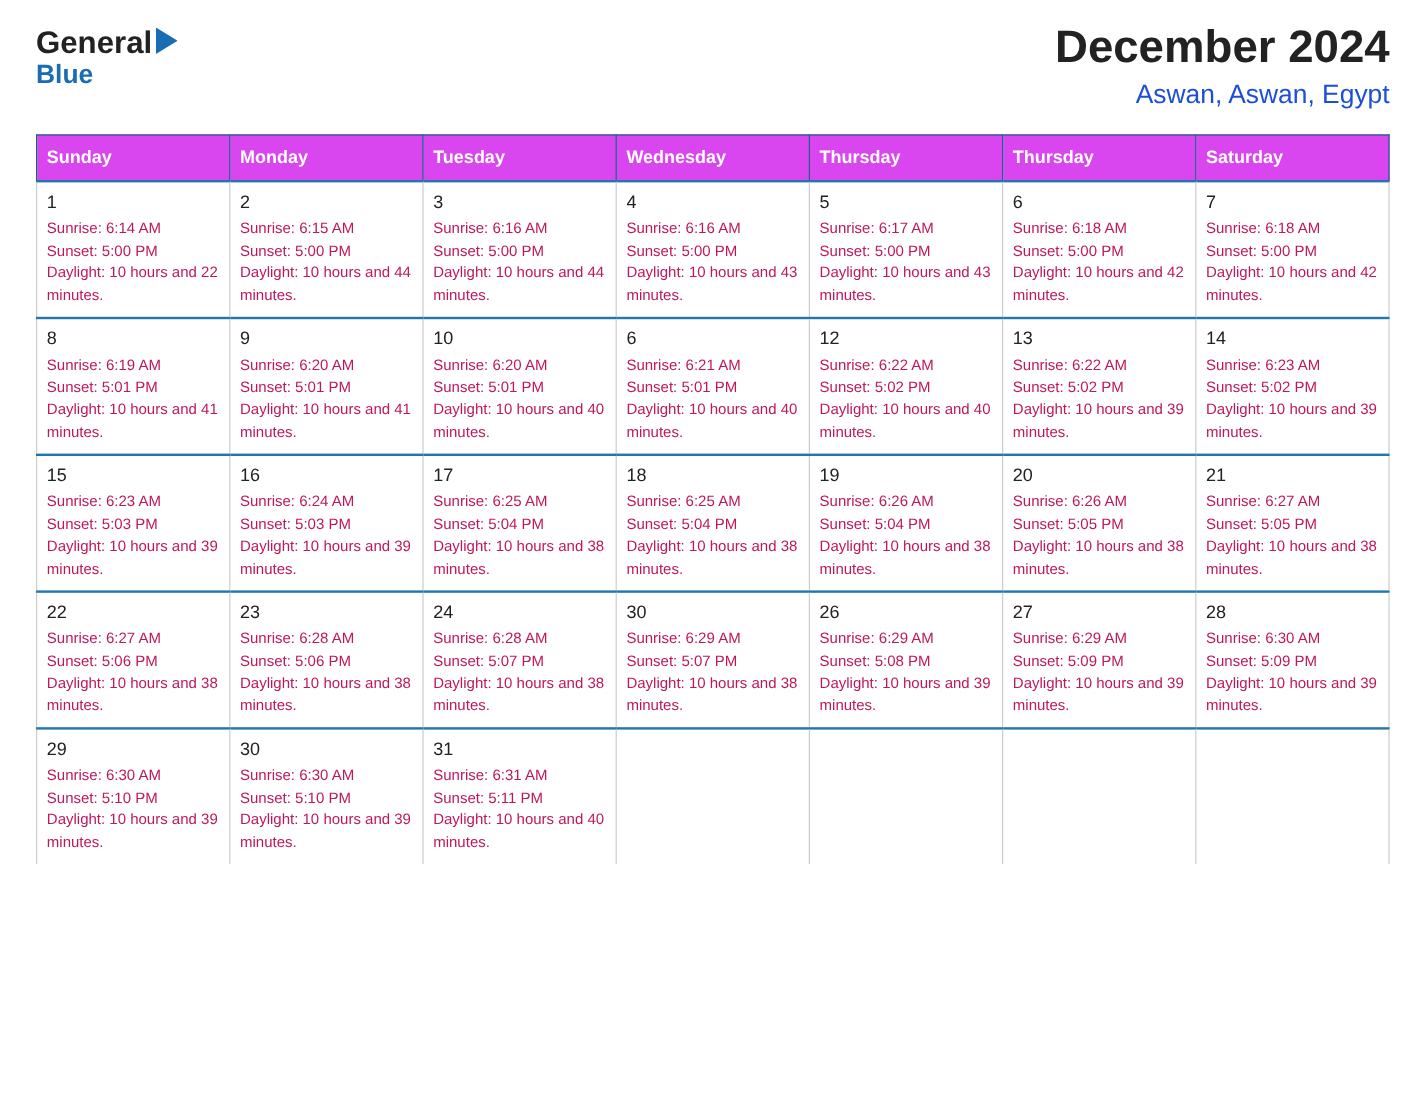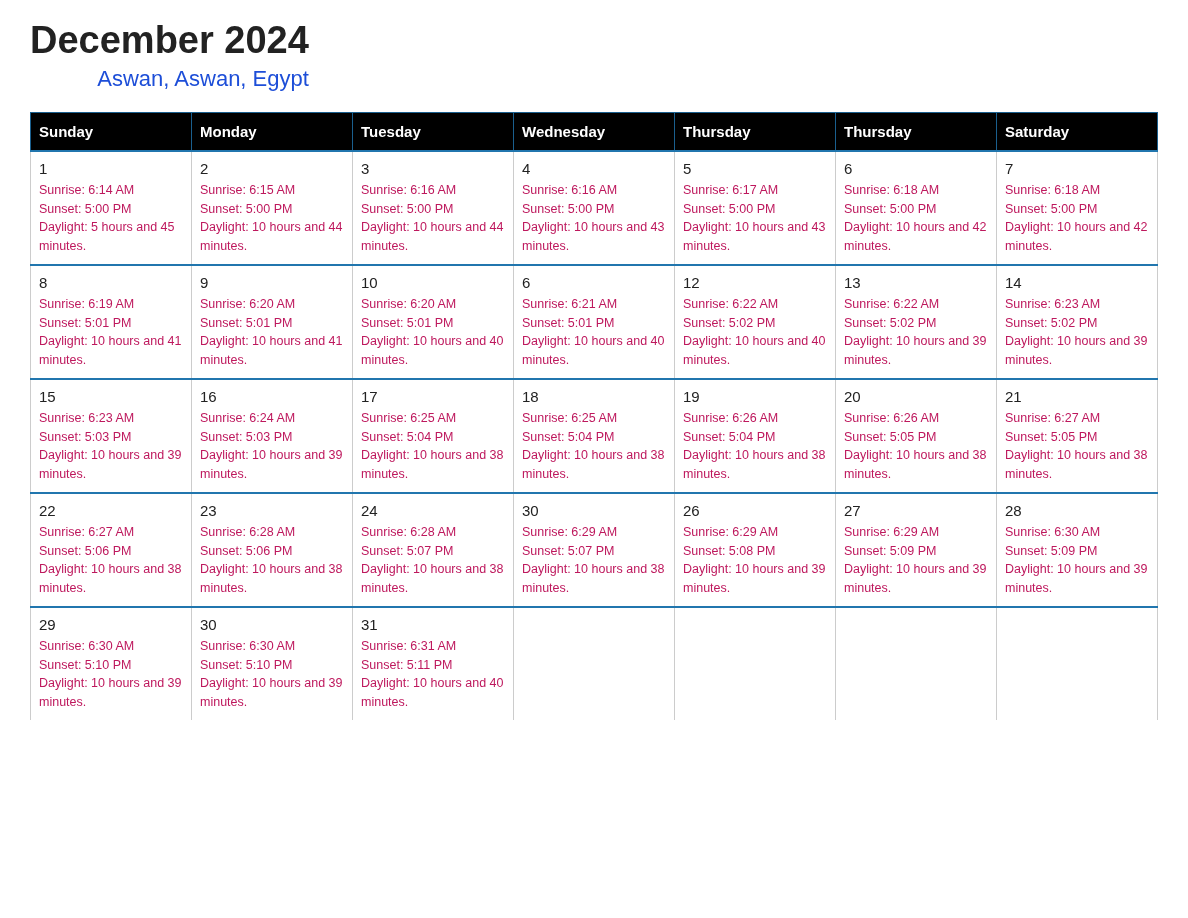--- a/index.html
+++ b/index.html
@@ -35,21 +35,21 @@
       font-weight: normal;
       color: #1d4ed8;
       margin-top: 4px;
     }
     table {
       width: 100%;
       border-collapse: collapse;
       table-layout: fixed;
     }
     thead tr th {
-      background-color: #000000;
+      background-color: #d946ef;
       color: #fff;
       font-size: 15px;
       font-weight: bold;
       padding: 10px 8px;
       text-align: left;
       border: 1px solid #1a5f8e;
     }
     tbody tr td {
       vertical-align: top;
       padding: 8px 8px;
@@ -86,20 +86,31 @@
     .general-text {
       font-size: 26px;
       font-weight: bold;
       color: #222;
     }
   </style>
 </head>
 <body>
 
 <div class="header">
+  <div class="logo">
+    <div class="logo-row1">
+      <span class="general-text">General</span>
+      <span style="display:inline-block; margin-left:3px; margin-top:2px;">
+        <svg width="18" height="22" viewBox="0 0 18 22" xmlns="http://www.w3.org/2000/svg">
+          <polygon points="0,0 18,11 0,22" fill="#1a6db5"></polygon>
+        </svg>
+      </span>
+    </div>
+    <div style="font-size:22px; font-weight:bold; color:#1a6db5; margin-top:-2px;">Blue</div>
+  </div>
   <div class="title-area">
     <h1>December 2024</h1>
     <h2>Aswan, Aswan, Egypt</h2>
   </div>
 </div>
 
 <table>
   <thead>
     <tr>
       <th>Sunday</th>
@@ -111,21 +122,21 @@
       <th>Saturday</th>
     </tr>
   </thead>
   <tbody id="calendar-body">
   <tr class="week-row">
         <td>
         <span class="day-num">1</span>
         <div class="day-info">
           <span>Sunrise: 6:14 AM</span><br>
           <span>Sunset: 5:00 PM</span><br>
-          <span>Daylight: 5 hours and 45 minutes.</span>
+          <span>Daylight: 10 hours and 22 minutes.</span>
         </div>
       </td>
         <td>
         <span class="day-num">2</span>
         <div class="day-info">
           <span>Sunrise: 6:15 AM</span><br>
           <span>Sunset: 5:00 PM</span><br>
           <span>Daylight: 10 hours and 44 minutes.</span>
         </div>
       </td>

